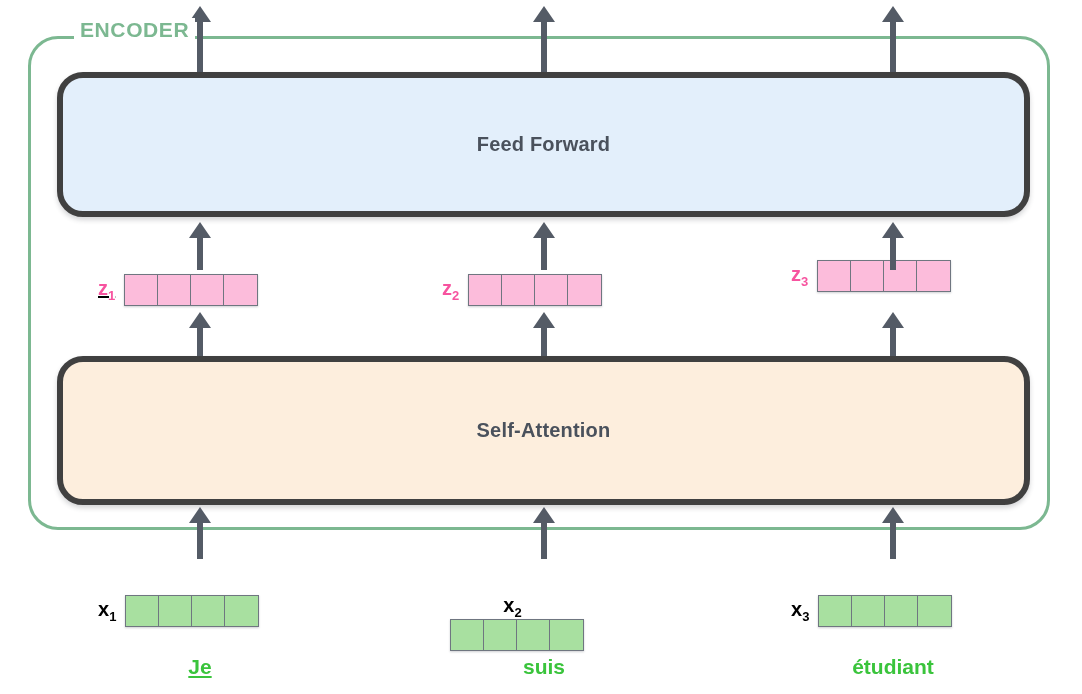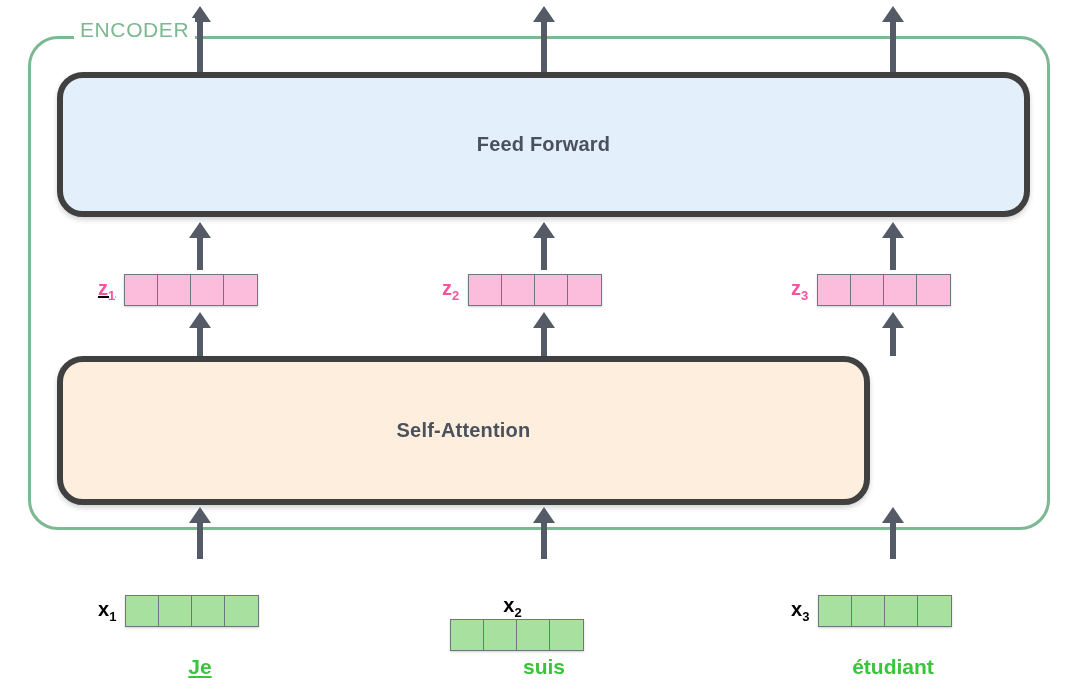--- a/index.html
+++ b/index.html
@@ -31,21 +31,21 @@
     border-radius: 30px;
     box-sizing: border-box;
     background: transparent;
     z-index: 2;
   }
   .encoder-label {
     position: absolute;
     left: 74px;
     top: 18px;
     font-size: 21px;
-    font-weight: 400;
+    font-weight: 700;
     letter-spacing: 0.6px;
     color: #7cb891;
     background: #ffffff;
     padding: 0 6px;
     z-index: 6;
     white-space: nowrap;
   }
 
   
   .layer-box {
@@ -68,21 +68,21 @@
   #feed-forward-box {
     left: 57px;
     top: 72px;
     width: 973px;
     height: 145px;
     background: #e3effb;
   }
   #self-attention-box {
     left: 57px;
     top: 356px;
-    width: 813px;
+    width: 973px;
     height: 149px;
     background: #fdeedd;
   }
 
   
   .arrow {
     position: absolute;
     width: 22px;
     z-index: 5;
   }
@@ -217,21 +217,21 @@
       <span>z</span><sub>2</sub>
     </span>
     <span class="vector-cells">
       <span class="cell"></span>
       <span class="cell"></span>
       <span class="cell"></span>
       <span class="cell"></span>
     </span>
   </div>
 
-  <div class="vector-group vec-z" style="left:791px; top:274px;align-items:center;">
+  <div class="vector-group vec-z" style="left:791px; top:260px;align-items:center;">
     <span class="vector-label">
       <span>z</span><sub>3</sub>
     </span>
     <span class="vector-cells">
       <span class="cell"></span>
       <span class="cell"></span>
       <span class="cell"></span>
       <span class="cell"></span>
     </span>
   </div>

